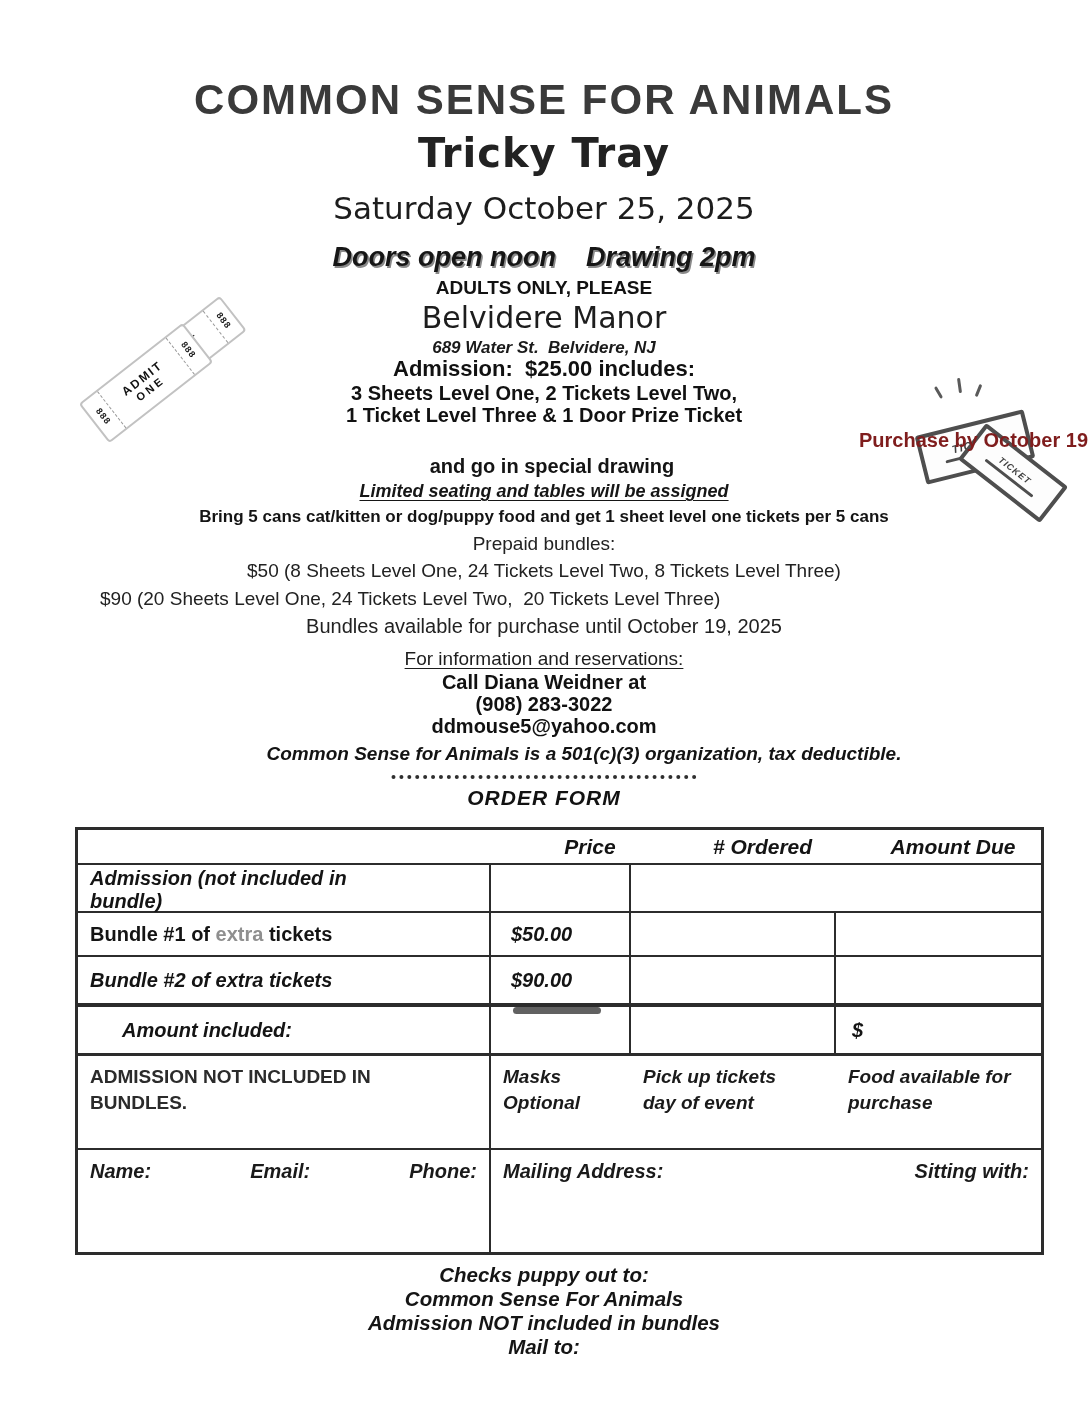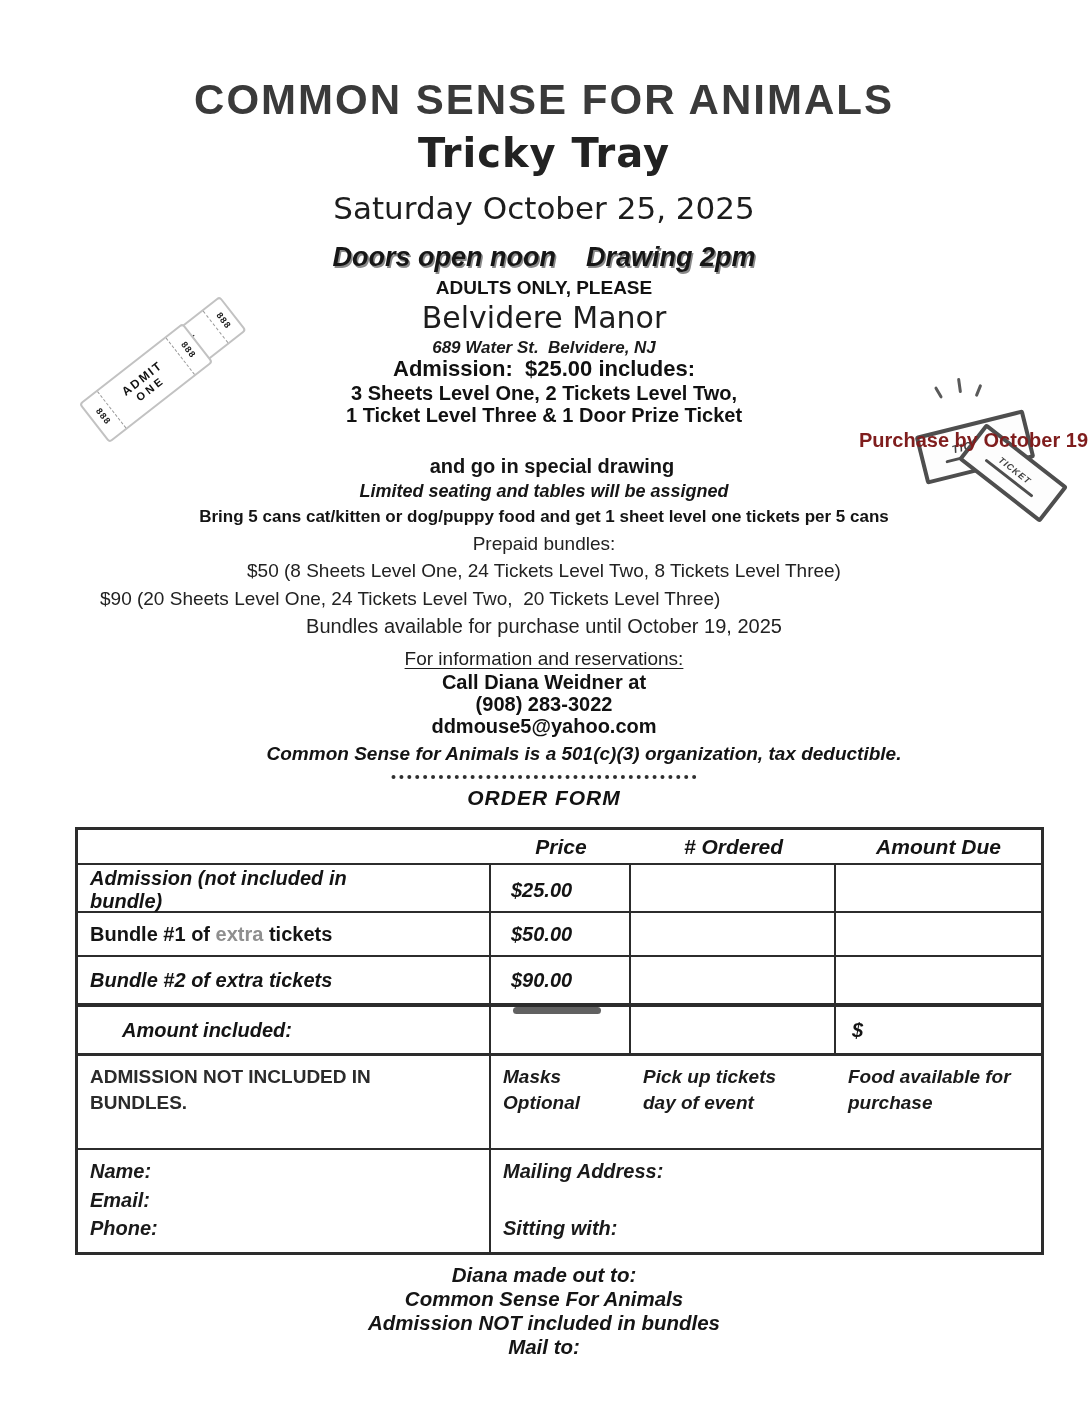--- a/index.html
+++ b/index.html
@@ -15,60 +15,60 @@
   .date-line    {top:190px; font:400 31px "DejaVu Sans",sans-serif;color:#1d1d1d;}
   .doors        {top:242px; font:italic 900 27px "Liberation Sans",sans-serif;color:#161616;text-shadow:1.5px 1.5px 0 #8a8a8a;}
   .adults       {top:277px; font:800 19px "Liberation Sans",sans-serif;color:#121212;}
   .venue        {top:300px; font:400 30px "DejaVu Sans",sans-serif;color:#1d1d1d;}
   .address      {top:338px; font:italic 700 17px "Liberation Sans",sans-serif;color:#1a1a1a;}
   .admission    {top:356px; font:900 22px "Liberation Sans",sans-serif;color:#111;}
   .includes1    {top:382px; font:900 20px "Liberation Sans",sans-serif;color:#111;}
   .includes2    {top:404px; font:900 20px "Liberation Sans",sans-serif;color:#111;}
   .purchase1    {top:429px; font:700 20px "Liberation Sans",sans-serif;color:#7f1d1d;text-align:right;}
   .purchase2    {top:455px; font:700 20px "Liberation Sans",sans-serif;color:#141414;margin-left:8px;}
-  .seating      {top:481px; font:italic 700 18px "Liberation Sans",sans-serif;color:#161616;text-underline-offset:3px;}
+  .seating      {top:481px; font:italic 700 18px "Liberation Sans",sans-serif;color:#161616;text-decoration:underline;text-underline-offset:3px;}
   .cans         {top:507px; font:700 17px "Liberation Sans",sans-serif;color:#141414;}
   .prepaid      {top:533px; font:400 19px "Liberation Sans",sans-serif;color:#222;}
   .b50          {top:560px; font:400 19px "Liberation Sans",sans-serif;color:#222;}
   .b90          {top:588px; font:400 19px "Liberation Sans",sans-serif;text-align:left;padding-left:100px;box-sizing:border-box;color:#222;}
   .deadline     {top:615px; font:400 20px "Liberation Sans",sans-serif;color:#222;}
   .infohdr      {top:648px; font:400 19px "Liberation Sans",sans-serif;color:#1d1d1d;text-decoration:underline;text-underline-offset:3px;}
   .contact1     {top:671px; font:800 20px "Liberation Sans",sans-serif;color:#111;}
   .contact2     {top:693px; font:800 20px "Liberation Sans",sans-serif;color:#111;}
   .contact3     {top:715px; font:800 20px "Liberation Sans",sans-serif;color:#111;}
   .orgnote      {top:743px; font:italic 800 19px "Liberation Sans",sans-serif;color:#131313;margin-left:40px;}
   .dotsep       {position:absolute;top:775px;left:50%;transform:translateX(-50%);width:305px;border-top:4px dotted #2f2f2f;}
   .orderform    {top:786px; font:italic 900 21px "Liberation Sans",sans-serif;letter-spacing:1px;color:#121212;}
 
   
   .order-table{position:absolute;left:75px;top:827px;width:963px;border:3px solid #2c2c2c;background:#fff;}
   .tg{display:grid;grid-template-columns:413px 140px 205px 1fr;}
   .tg2{display:grid;grid-template-columns:413px 1fr;}
-  .thead{height:33px;border-bottom:2px solid #2c2c2c;align-items:center;}
+  .thead{height:33px;border-bottom:2px solid #2c2c2c;align-items:center;padding-left:29px;}
   .th{font:italic 900 21px "Liberation Sans",sans-serif;text-align:center;color:#141414;}
   .trow{border-bottom:2px solid #2c2c2c;}
   .r1{height:46px;} .r2{height:42px;} .r3{height:46px;}
   .td{border-right:2px solid #2c2c2c;display:flex;align-items:center;}
   .td.last{border-right:none;}
   .item-cell{padding:2px 10px 2px 12px;font:italic 900 20px "Liberation Sans",sans-serif;color:#141414;line-height:1.15;}
   .item-narrow{display:inline-block;width:300px;}
   .item-upright{font-style:normal;font-weight:800;}
   .faded{color:#8f8f8f;}
   .price-cell{padding-left:20px;font:italic 900 20px "Liberation Sans",sans-serif;color:#141414;}
   .amount-row{height:46px;border-top:2px solid #2c2c2c;border-bottom:3px solid #2c2c2c;}
   .amount-label{padding-left:44px;font:italic 900 20px "Liberation Sans",sans-serif;color:#141414;}
   .amount-cur{padding-left:16px;font:italic 900 20px "Liberation Sans",sans-serif;color:#141414;}
   .notes-row{height:92px;border-bottom:2px solid #2c2c2c;}
   .ncell{padding:8px 8px 0 12px;display:block;border-right:2px solid #2c2c2c;}
   .ncell.nb{border-right:none;}
   .note-caps{font:800 19px "Liberation Sans",sans-serif;color:#2b2b2b;line-height:1.35;display:inline-block;width:340px;}
   .nitalic{font:italic 800 19px "Liberation Sans",sans-serif;color:#1a1a1a;line-height:1.35;display:inline-block;}
   .masks{width:95px;} .pickup{width:140px;} .food{width:192px;}
   .contact-rowt{height:102px;}
-  .ccell{display:flex;flex-direction:column;justify-content:space-between;padding:10px 12px 12px 12px;border-right:2px solid #2c2c2c;}
+  .ccell{display:flex;flex-direction:row;justify-content:space-between;padding:10px 12px 12px 12px;border-right:2px solid #2c2c2c;}
   .ccell.nb{border-right:none;}
   .clabel{font:italic 800 20px "Liberation Sans",sans-serif;color:#1a1a1a;}
   .smudge{position:absolute;left:435px;top:177px;width:88px;height:7px;background:#454545;border-radius:4px;opacity:.85;}
 
   
   .f1{top:1263px;} .f2{top:1287px;} .f3{top:1311px;} .f4{top:1335px;} .f5{top:1355px;}
   .footer-line{font:italic 900 20.5px "Liberation Sans",sans-serif;color:#151515;}
 
   
   .clip-left{position:absolute;left:86px;top:328px;width:150px;height:130px;}
@@ -175,21 +175,20 @@
       <div class="th"></div>
       <div class="th">Price</div>
       <div class="th"># Ordered</div>
       <div class="th">Amount Due</div>
     </div>
 
     <div class="tg trow r1">
       <div class="td item-cell">
         <span class="item-narrow">Admission (not included in bundle)</span>
       </div>
-      <div class="td price-cell">$25.00</div>
       <div class="td"></div>
       <div class="td last"></div>
     </div>
 
     <div class="tg trow r2">
       <div class="td item-cell item-upright">
         <span><span>Bundle #1 of </span><span class="faded">extra</span><span> tickets</span></span>
       </div>
       <div class="td price-cell">$50.00</div>
       <div class="td"></div>
@@ -233,18 +232,18 @@
       </div>
       <div class="ccell nb">
         <span class="clabel">Mailing Address:</span>
         <span class="clabel">Sitting with:</span>
       </div>
     </div>
 
     <div class="smudge"></div>
   </div>
 
-  <div class="line footer-line f1">Diana made out to:</div>
+  <div class="line footer-line f1">Checks puppy out to:</div>
   <div class="line footer-line f2">Common Sense For Animals</div>
   <div class="line footer-line f3">Admission NOT included in bundles</div>
   <div class="line footer-line f4">Mail to:</div>
 
 </div>
 
 </body></html>

